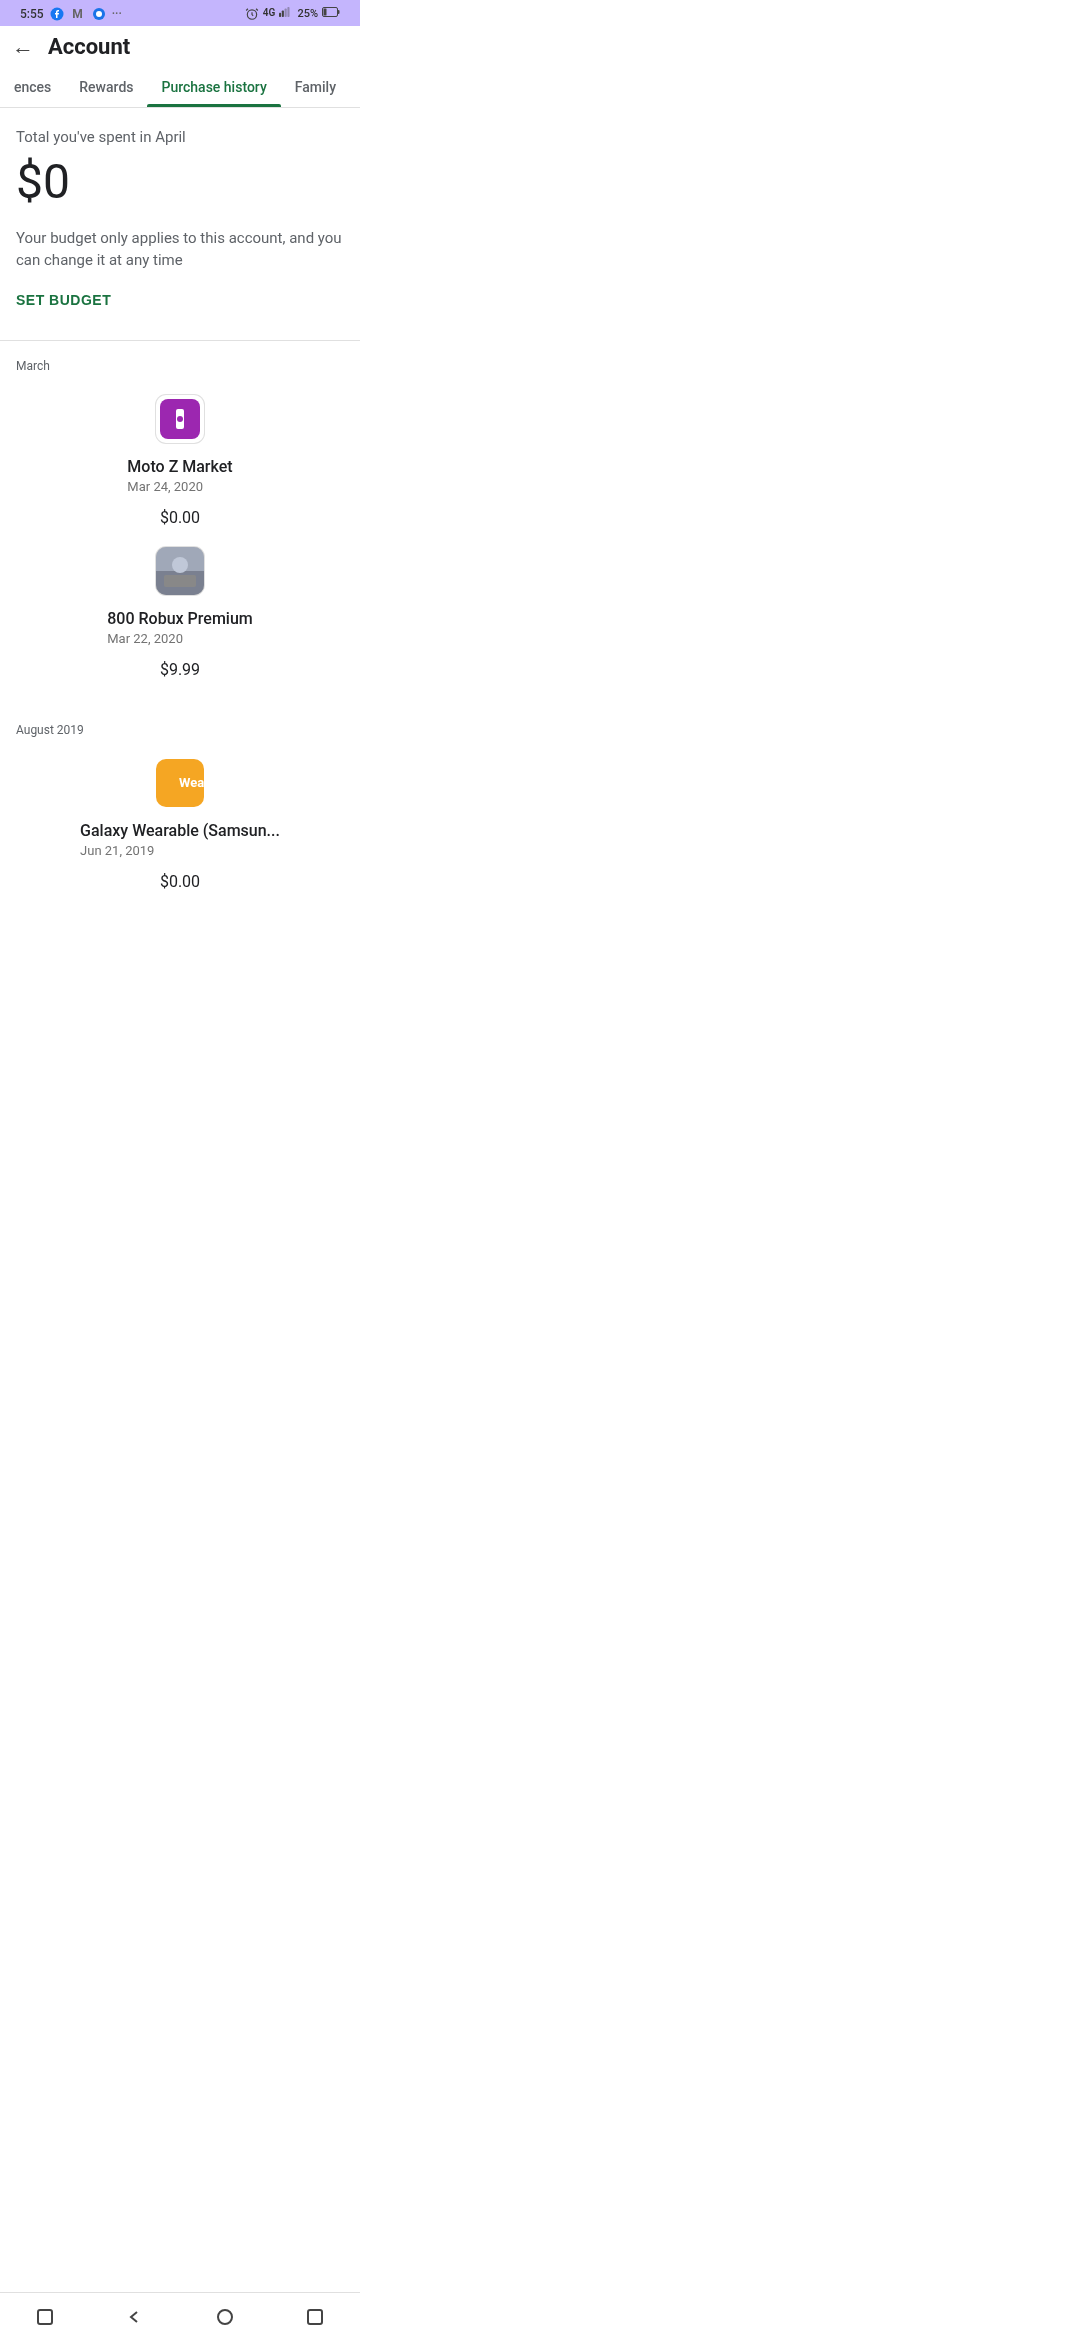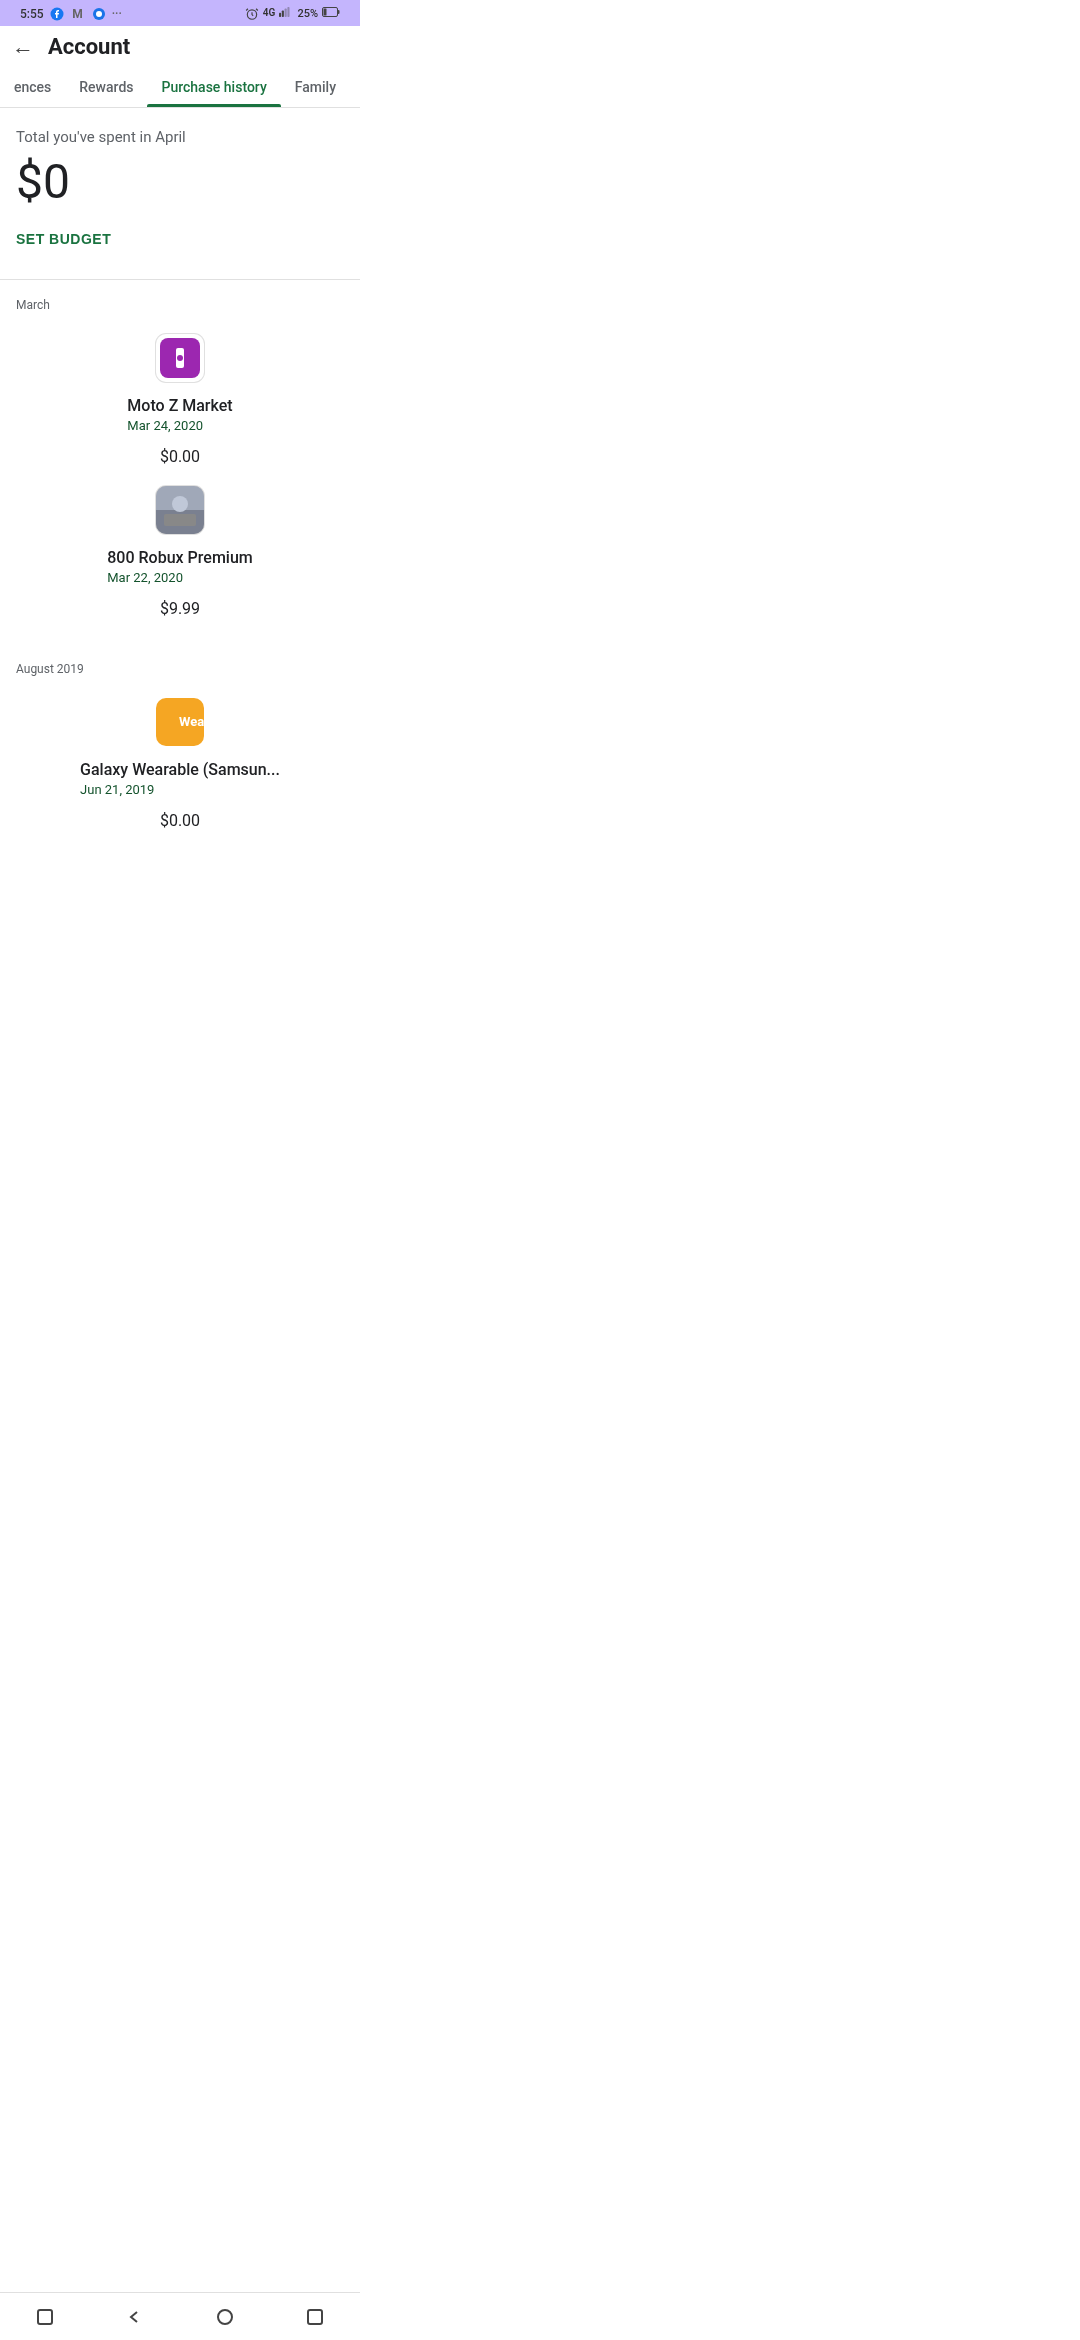--- a/index.html
+++ b/index.html
@@ -222,21 +222,21 @@
       flex: 1;
     }
     .purchase-name {
       font-size: 16px;
       font-weight: 500;
       color: #202124;
       margin-bottom: 3px;
     }
     .purchase-date {
       font-size: 13px;
-      color: #14532d;
+      color: #737373;
     }
     .purchase-price {
       font-size: 16px;
       font-weight: 400;
       color: #202124;
       white-space: nowrap;
     }
 
     
     .bottom-nav {
@@ -336,20 +336,21 @@
     <span>Purchase history</span>
   </div>
   <div class="tab-item">
     <span>Family</span>
   </div>
 </div>
 
 <div class="content content-padded">
   <div class="spent-label">Total you've spent in April</div>
   <div class="amount">$0</div>
+  <div class="budget-info">Your budget only applies to this account, and you can change it at any time</div>
   <button class="set-budget-btn">SET BUDGET</button>
 
   <div class="divider"></div>
 
   <div class="section-label">March</div>
 
   <div class="purchase-item">
     <div class="app-icon app-icon-moto">
       <div class="app-icon-moto-inner">
         <svg width="24" height="24" viewBox="0 0 24 24" fill="white">

